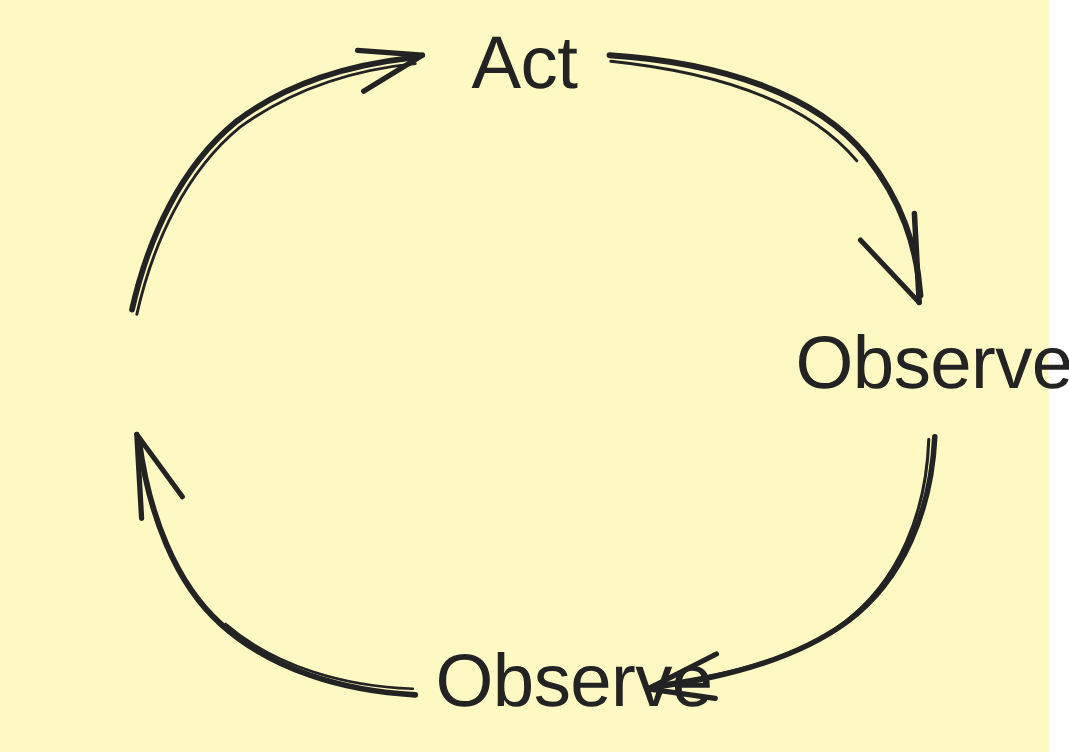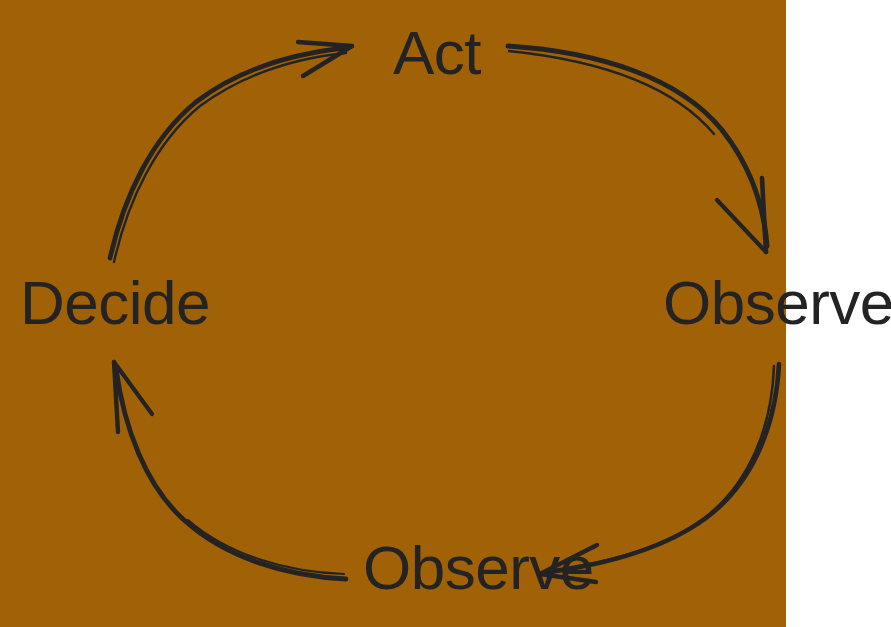--- a/index.html
+++ b/index.html
@@ -9,23 +9,23 @@
     background: #ffffff;
   }
   body {
     width: 891px;
     height: 627px;
     overflow: hidden;
     font-family: "Liberation Sans", sans-serif;
   }
   #diagram-root {
     position: relative;
-    width: 786px;
+    width: 874px;
     height: 627px;
-    background: #a16207;
+    background: #fef9c3;
   }
   #ooda-svg {
     position: absolute;
     top: 0;
     left: 0;
     width: 891px;
     height: 627px;
     display: block;
   }
   .node-label {
@@ -94,15 +94,14 @@
       <path d="M 352 46 L 303 76" stroke-width="4.4"></path>
     </g>
   </svg>
 
   <div class="node-label node-act">Act</div>
 
   <div class="node-label node-observe">Observe</div>
 
   <div class="node-label node-orient">Observe</div>
 
-  <div class="node-label node-decide">Decide</div>
 
 </div>
 
 </body></html>

